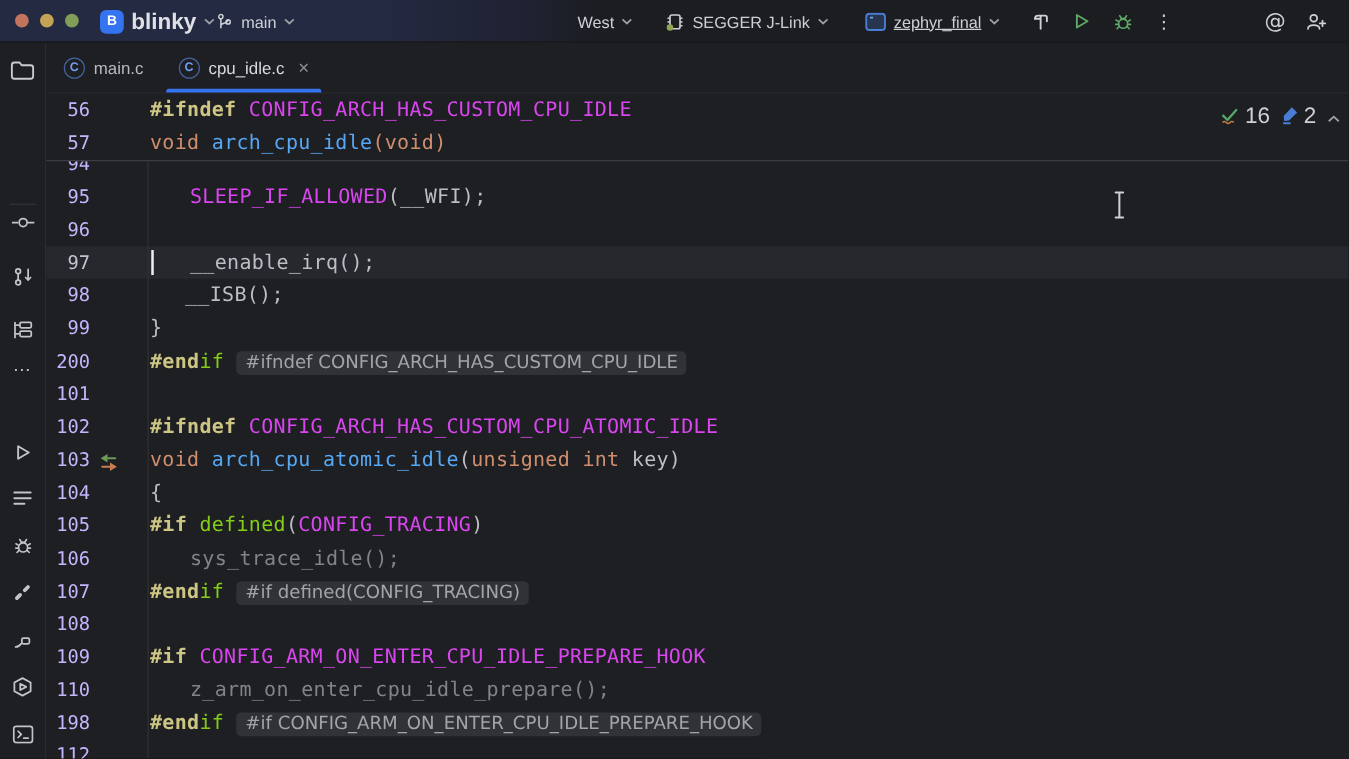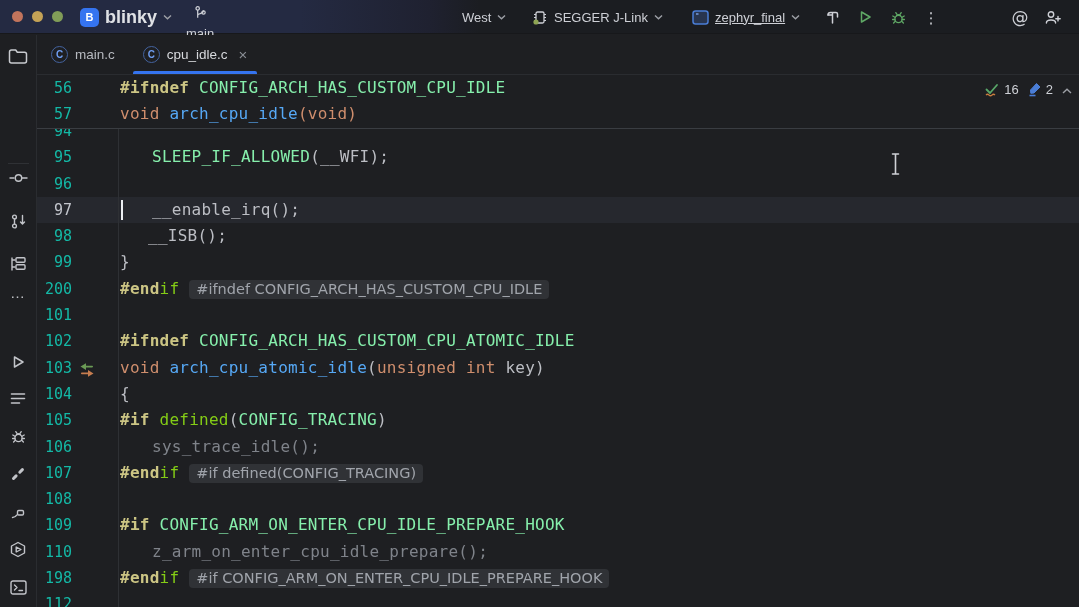--- a/index.html
+++ b/index.html
@@ -54,38 +54,38 @@
   
   .editor { position:absolute; left:37px; top:75px; width:1042px; height:532px;
     background:#1e1f22; overflow:hidden; }
   .gutter-sep { position:absolute; left:81px; top:54px; bottom:0; width:1px; background:#2e3034; z-index:2; }
   .code-lines { position:absolute; left:0; top:43px; right:0; z-index:1; }
   .sticky { position:absolute; left:0; top:0; right:0; height:53.6px; background:#1e1f22;
     border-bottom:1px solid #3a3d42; z-index:5; }
   .crow { position:relative; height:26.3px; white-space:pre;
     font-family:"DejaVu Sans Mono",monospace; font-size:16px; line-height:26.3px; letter-spacing:.25px; }
   .crow.current { background:#26282e; }
-  .ln { position:absolute; left:0; top:0; width:35px; text-align:right; color:#14b8a6;
+  .ln { position:absolute; left:0; top:0; width:35px; text-align:right; color:#c4b5fd;
     font-size:15px; letter-spacing:0; }
   .crow.current .ln { color:#c2c5cc; }
   .ctext { position:absolute; left:83px; top:0; }
   .caret { position:absolute; left:84px; top:3px; width:2px; height:20px; background:#eceef2; }
   .gicon { position:absolute; left:41px; top:5px; width:18px; height:16px; }
   .tok-plain { color:#bcbec4; }
   .tok-kw    { color:#cf8e6d; }
   .tok-fn    { color:#56a8f5; }
-  .tok-macro { color:#86efac; }
+  .tok-macro { color:#d946ef; }
   .tok-pp    { color:#ccc584; font-weight:600; }
   .tok-ppw   { color:#84cc16; font-weight:normal;text-align:center; }
   .tok-dim   { color:#7f838a; }
   .inlay { background:#303236; color:#a0a4ab; font-family:"DejaVu Sans",sans-serif;
     font-size:14.5px; letter-spacing:0; padding:1px 7px 2px 7px; border-radius:4px; margin-left:10px; }
   
   .inspections { position:absolute; right:7px; top:7px; z-index:6; display:flex;
-    align-items:center; gap:9px; color:#ced0d6; font-size:13px; }
+    align-items:center; gap:9px; color:#ced0d6; font-size:18px; }
   .insp-item { display:flex; align-items:center; gap:4px; }
   
   .mouse { position:absolute; left:852px; top:77px; z-index:10; }
 </style>
 </head>
 <body>
 
 <div class="app">
 
   <div class="titlebar">
@@ -98,21 +98,21 @@
     <div class="tb-widget" style="left:76px;">
       <span class="proj-chip">B</span>
       <span class="proj-name">blinky</span>
       <span class="chev">
         <svg width="9" height="6" viewBox="0 0 9 6">
             <polyline points="1,1.5 4.5,4.8 8,1.5" fill="none" stroke="#9da0a6" stroke-width="1.4"></polyline>
           </svg>
       </span>
     </div>
 
-    <div class="tb-widget" style="left:182px;flex-direction:column;">
+    <div class="tb-widget" style="left:168px;">
       <span class="icon16">
         <svg width="15" height="15" viewBox="0 0 16 16" fill="none" stroke="#ced0d6" stroke-width="1.3">
           <circle cx="5" cy="3.6" r="1.8"></circle>
             <circle cx="11.2" cy="8" r="1.8"></circle>
           <path d="M5 5.4 V13.5 M5 11.2 c0-3 6.2-1 6.2-5.4"></path>
         </svg>
       </span>
       <span>main</span>
       <span class="chev">
         <svg width="9" height="6" viewBox="0 0 9 6">

